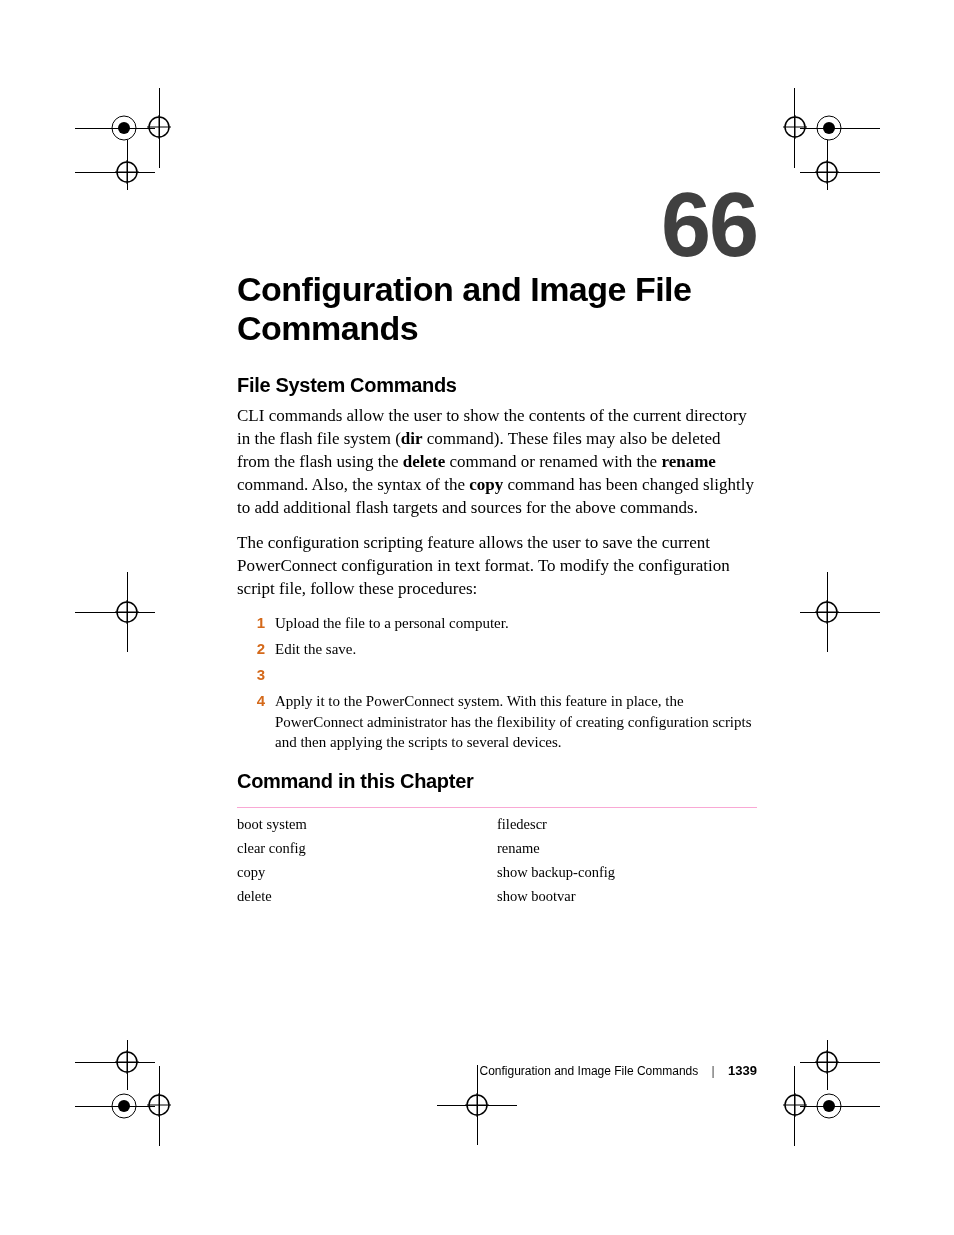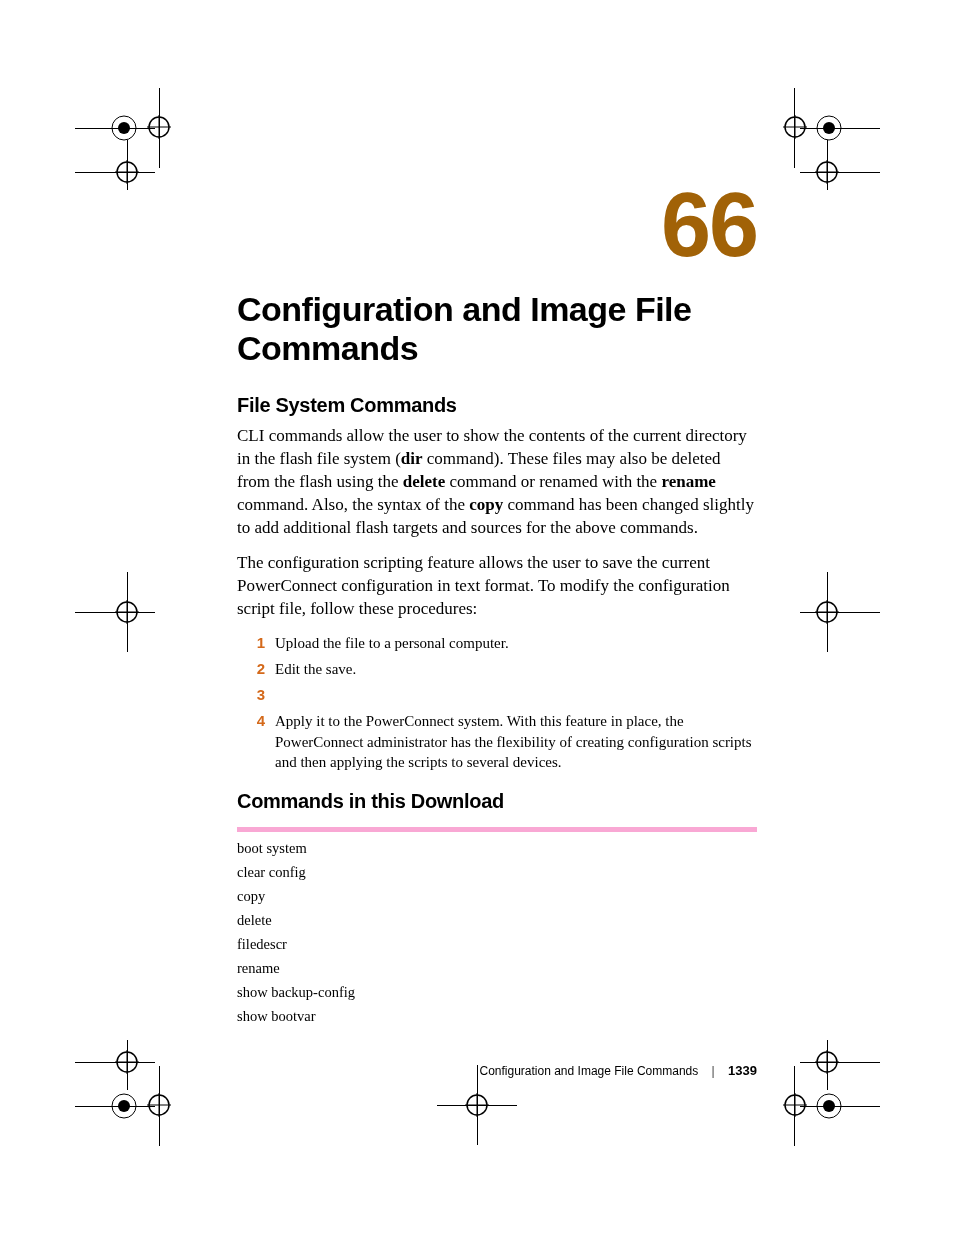--- a/index.html
+++ b/index.html
@@ -16,24 +16,23 @@
   .page {
     position: absolute;
     left: 237px;
     top: 180px;
     width: 520px;
   }
   .chapter-number {
     font-family: "Helvetica Neue", Arial, sans-serif;
     font-size: 90px;
     font-weight: 800;
-    color: #a16207;
+    color: #404040;
     text-align: right;
     line-height: 1;
-    margin-bottom: 20px;
     letter-spacing: -2px;
   }
   h1 {
     font-family: "Helvetica Neue", Arial, sans-serif;
     font-size: 34px;
     font-weight: 700;
     font-stretch: condensed;
     margin: 0 0 26px 0;
     line-height: 1.15;
     letter-spacing: -0.5px;
@@ -68,26 +67,25 @@
   ol li .num {
     font-family: "Helvetica Neue", Arial, sans-serif;
     font-weight: 700;
     color: #d4691a;
     width: 28px;
     text-align: right;
     padding-right: 10px;
     flex-shrink: 0;
   }
   .cmd-table {
-    border-top: 5px solid #f9a8d4;
+    border-top: 1px solid #f9a8d4;
     margin-top: 14px;
     padding-top: 8px;
     display: flex;
     font-size: 14.5px;
-    flex-direction: column;
   }
   .cmd-col {
     width: 50%;
   }
   .cmd-col div {
     margin-bottom: 7px;
   }
   .footer {
     position: absolute;
     right: 197px;
@@ -137,21 +135,21 @@
       </li>
     <li>
         <span class="num">3</span>
       </li>
     <li>
         <span class="num">4</span>
         <span>Apply it to the PowerConnect system. With this feature in place, the PowerConnect administrator has the flexibility of creating configuration scripts and then applying the scripts to several devices.</span>
       </li>
   </ol>
 
-  <h2>Commands in this Download</h2>
+  <h2>Command in this Chapter</h2>
 
   <div class="cmd-table">
     <div class="cmd-col">
       <div>boot system</div>
       <div>clear config</div>
       <div>copy</div>
       <div>delete</div>
     </div>
     <div class="cmd-col">
       <div>filedescr</div>

